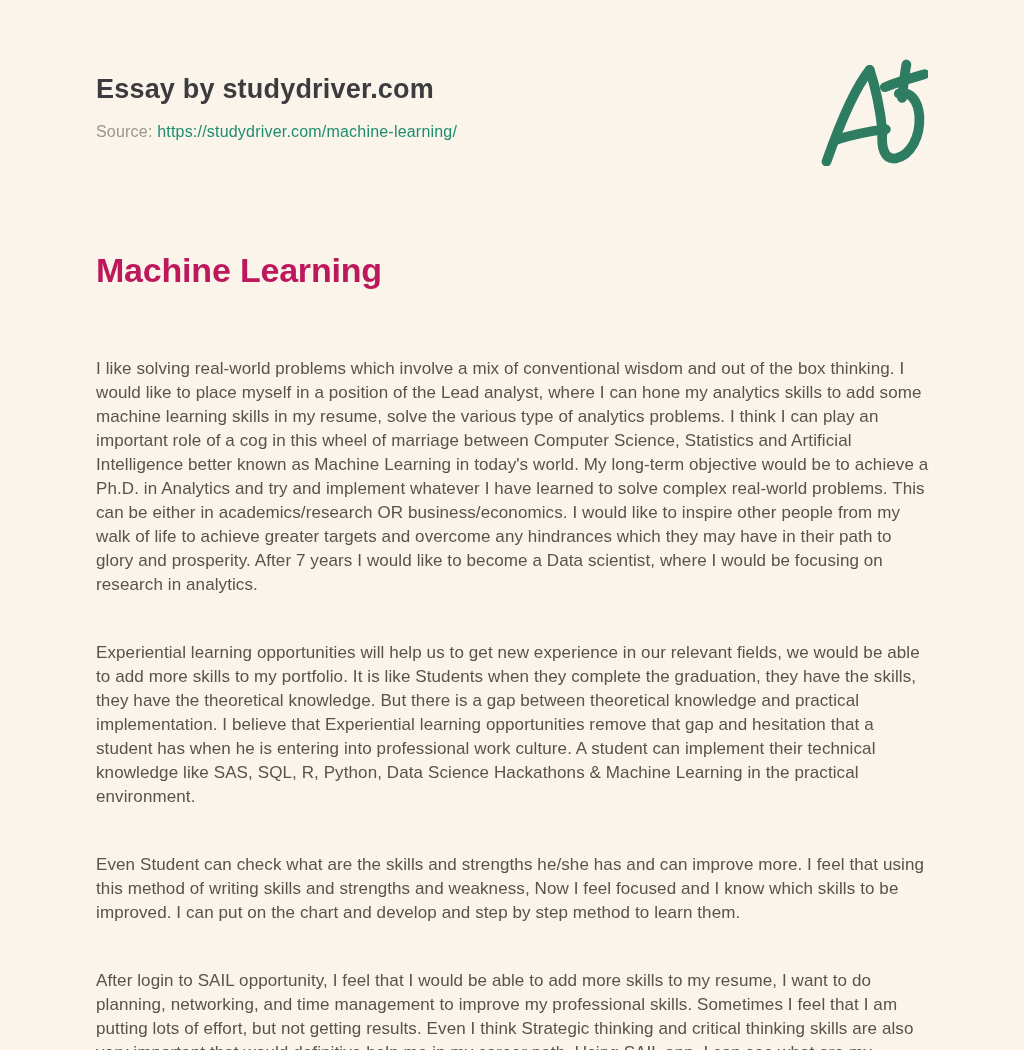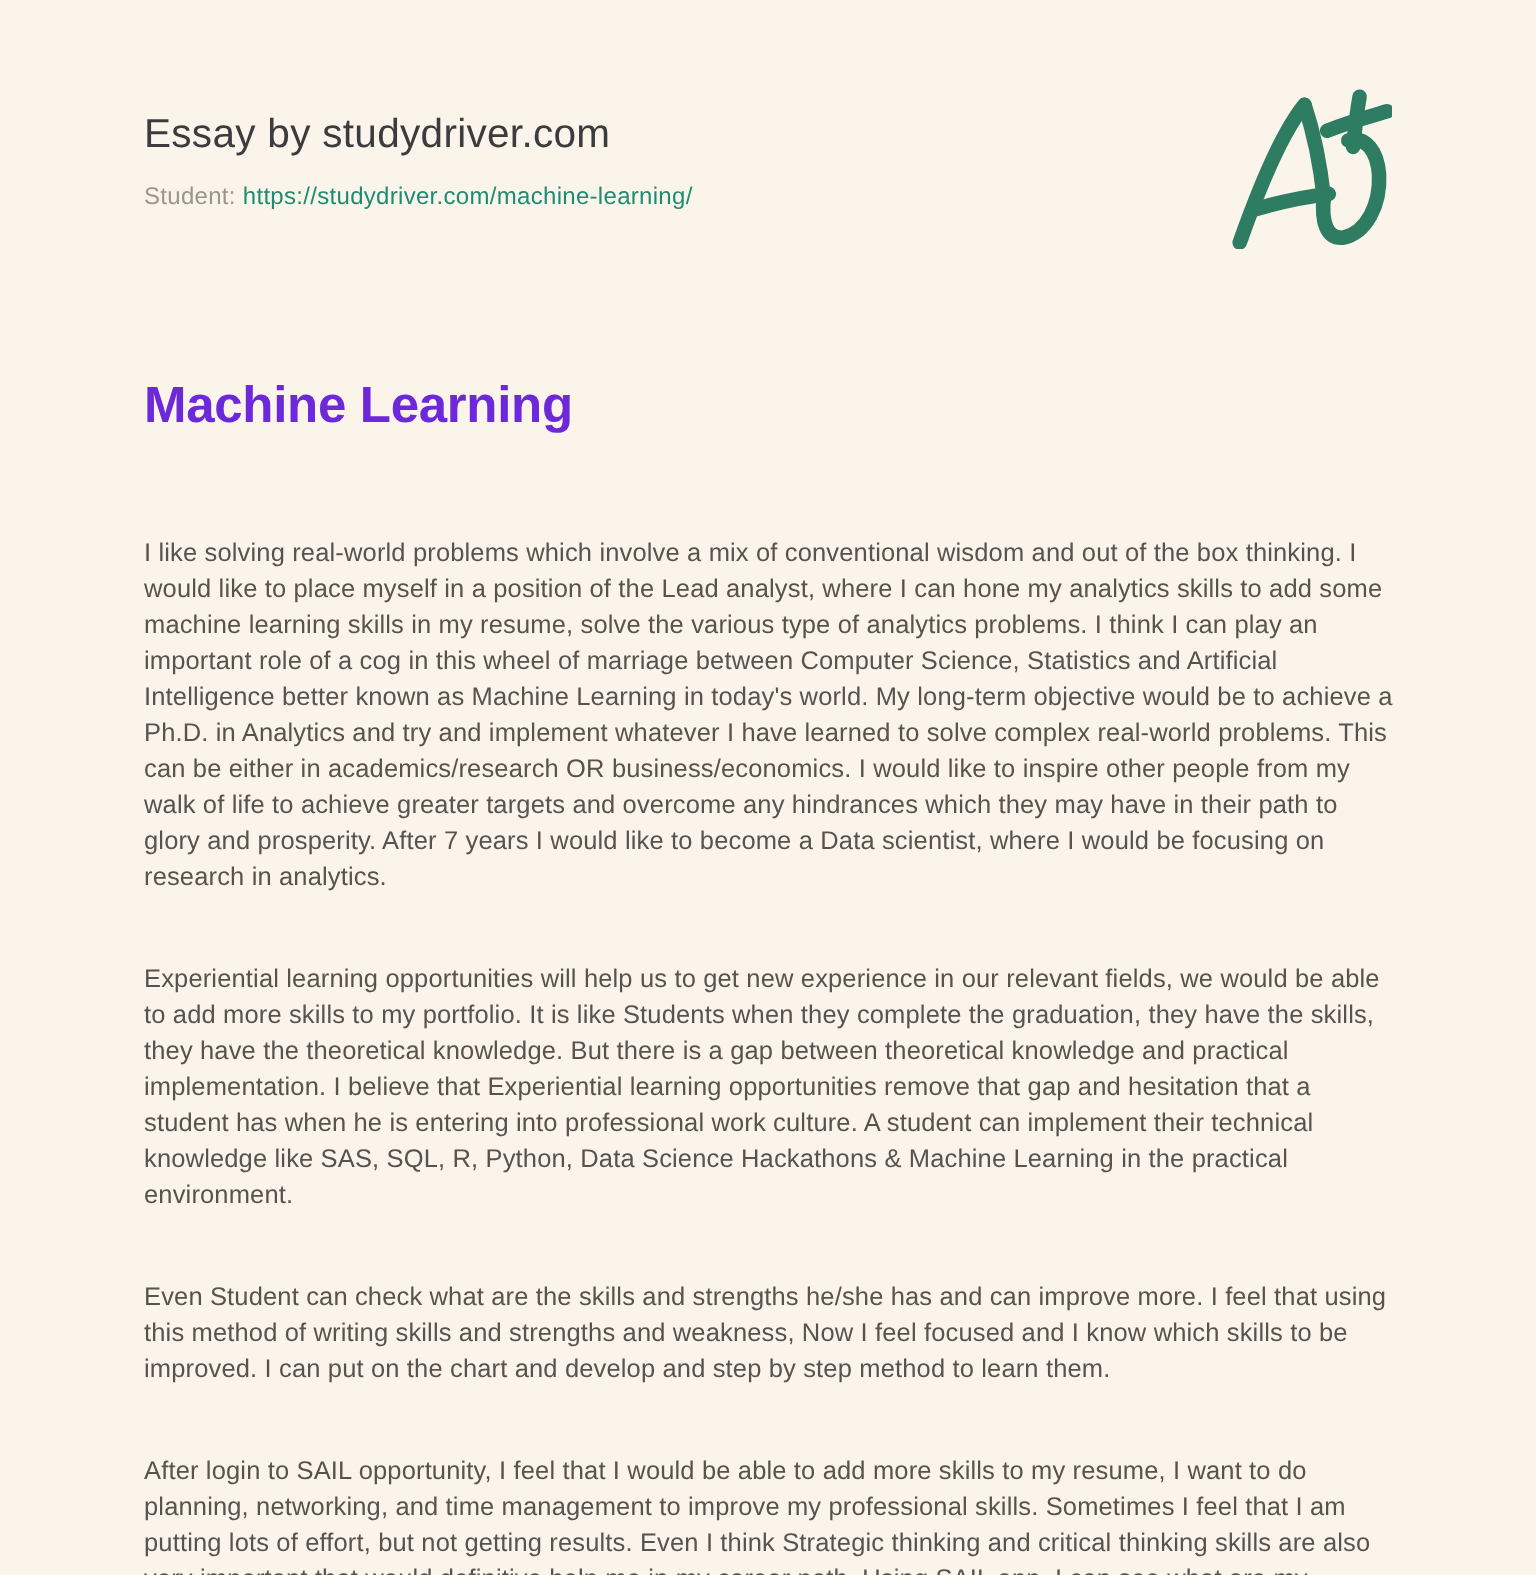--- a/index.html
+++ b/index.html
@@ -9,21 +9,21 @@
     font-family: "Liberation Sans", sans-serif;
     overflow: hidden;
   }
   body { background: #FAF4EB; position: relative; }
 
   .page-header-title {
     position: absolute;
     left: 96px;
     top: 74px;
     font-size: 27px;
-    font-weight: 400;
+    font-weight: 700;
     color: #3C3C3E;
     letter-spacing: 0.2px;
   }
   .source-line {
     position: absolute;
     left: 96px;
     top: 123px;
     font-size: 16px;
     color: #9B968D;
     letter-spacing: 0.2px;
@@ -39,42 +39,42 @@
     top: 58px;
     width: 108px;
     height: 108px;
   }
   .article-title {
     position: absolute;
     left: 96px;
     top: 251px;
     font-size: 34px;
     font-weight: 700;
-    color: #6d28d9;
+    color: #be185d;
     letter-spacing: -0.2px;
   }
   .article-body {
     position: absolute;
     left: 96px;
     top: 313px;
     width: 834px;
     font-size: 17px;
     line-height: 24px;
     color: #57534D;
     letter-spacing: 0.1px;
   }
   .article-body p { margin-bottom: 15px; margin-top: 44px; }
 </style>
 </head>
 <body>
 
 <div class="page-header-title">Essay by studydriver.com</div>
 
 <div class="source-line">
-  <span>Student: </span>
+  <span>Source: </span>
   <a href="#">https://studydriver.com/machine-learning/</a>
 </div>
 
 <div class="logo">
   <svg width="108" height="108" viewBox="0 0 100 100" fill="none" stroke="#2E7C62" stroke-linecap="round" stroke-linejoin="round">
 
     <path d="M6,96 C18,62 32,28 46,11" stroke-width="9"></path>
 
     <path d="M46,11 C52,29 56,50 58,69" stroke-width="9"></path>
 

